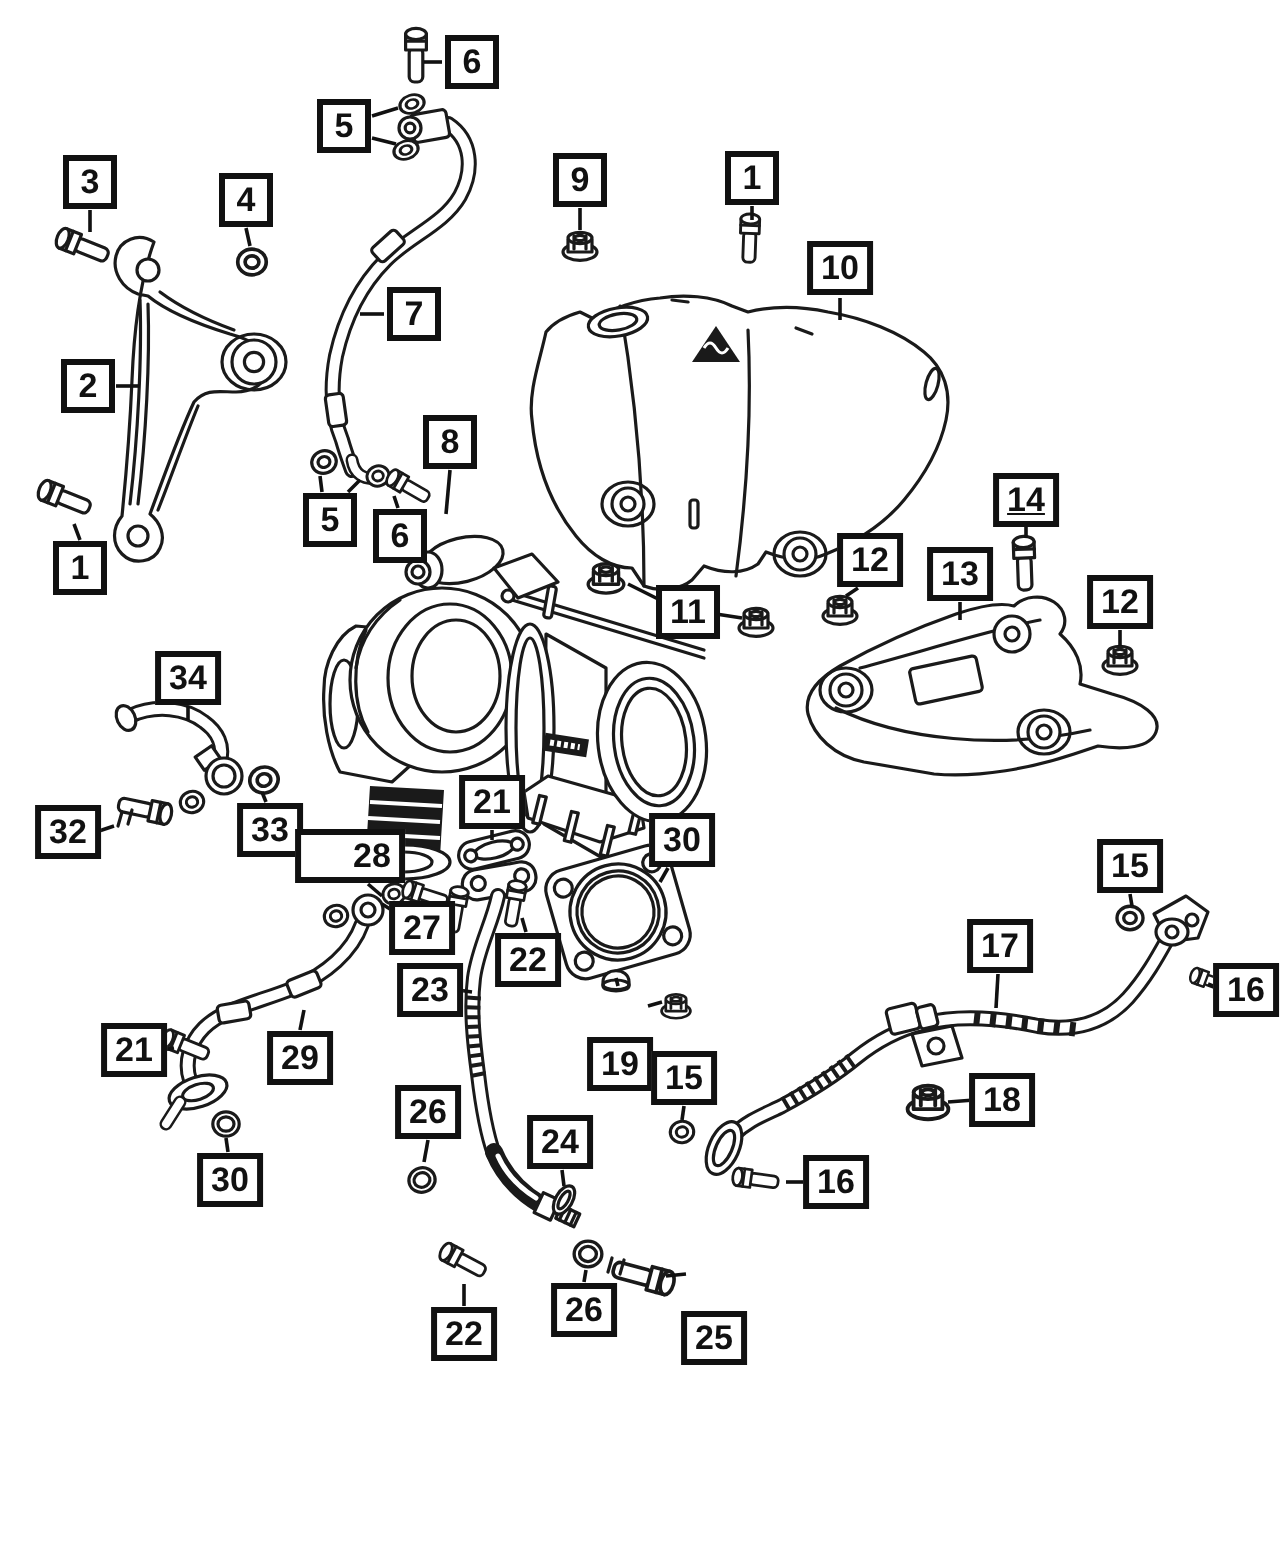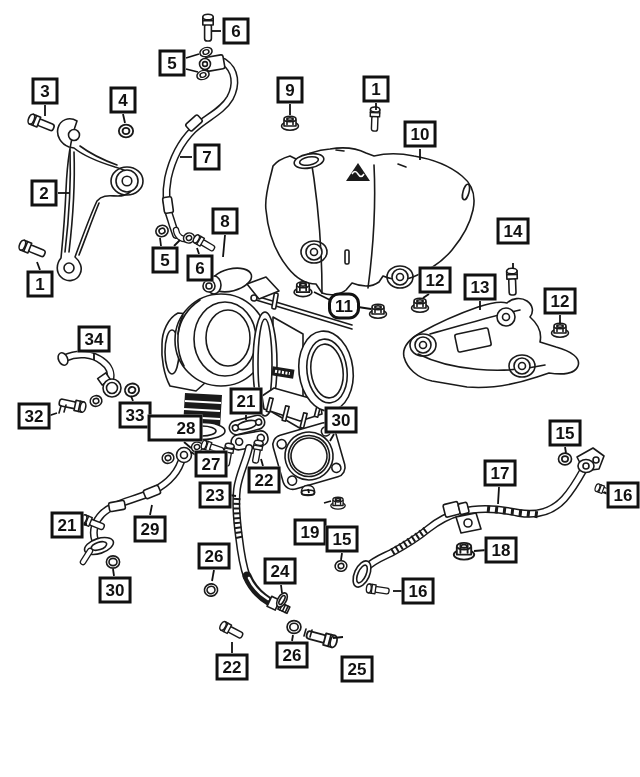--- a/index.html
+++ b/index.html
@@ -433,25 +433,25 @@
       <div class="callout" style="left: 123px; top: 100px;">4</div>
       <div class="callout" style="left: 290px; top: 90px;">9</div>
       <div class="callout" style="left: 376px; top: 89px;">1</div>
       <div class="callout" style="left: 420px; top: 134px;">10</div>
       <div class="callout" style="left: 207px; top: 157px;">7</div>
       <div class="callout" style="left: 44px; top: 193px;">2</div>
       <div class="callout" style="left: 225px; top: 221px;">8</div>
       <div class="callout" style="left: 165px; top: 260px;">5</div>
       <div class="callout" style="left: 200px; top: 268px;">6</div>
       <div class="callout" style="left: 40px; top: 284px;">1</div>
-      <div class="callout" style="left: 513px; top: 231px;">14</div>
+      <div class="callout" style="left: 513px; top: 250px; text-decoration: underline;">14</div>
       <div class="callout" style="left: 435px; top: 280px;">12</div>
       <div class="callout" style="left: 480px; top: 287px;">13</div>
       <div class="callout" style="left: 560px; top: 301px;">12</div>
-      <div class="callout" style="left: 344px; top: 306px; border-radius: 11px;">11</div>
+      <div class="callout" style="left: 344px; top: 306px;">11</div>
       <div class="callout" style="left: 94px; top: 339px;">34</div>
       <div class="callout" style="left: 34px; top: 416px; text-align: center;">32</div>
       <div class="callout" style="left: 135px; top: 415px;">33</div>
       <div class="callout" style="left: 175px; top: 428px; padding-left: 26px;">28</div>
       <div class="callout" style="left: 246px; top: 401px;">21</div>
       <div class="callout" style="left: 341px; top: 420px;">30</div>
       <div class="callout" style="left: 211px; top: 464px;">27</div>
       <div class="callout" style="left: 215px; top: 495px;">23</div>
       <div class="callout" style="left: 264px; top: 480px;">22</div>
       <div class="callout" style="left: 310px; top: 507px; margin-top: 25px;">19</div>

